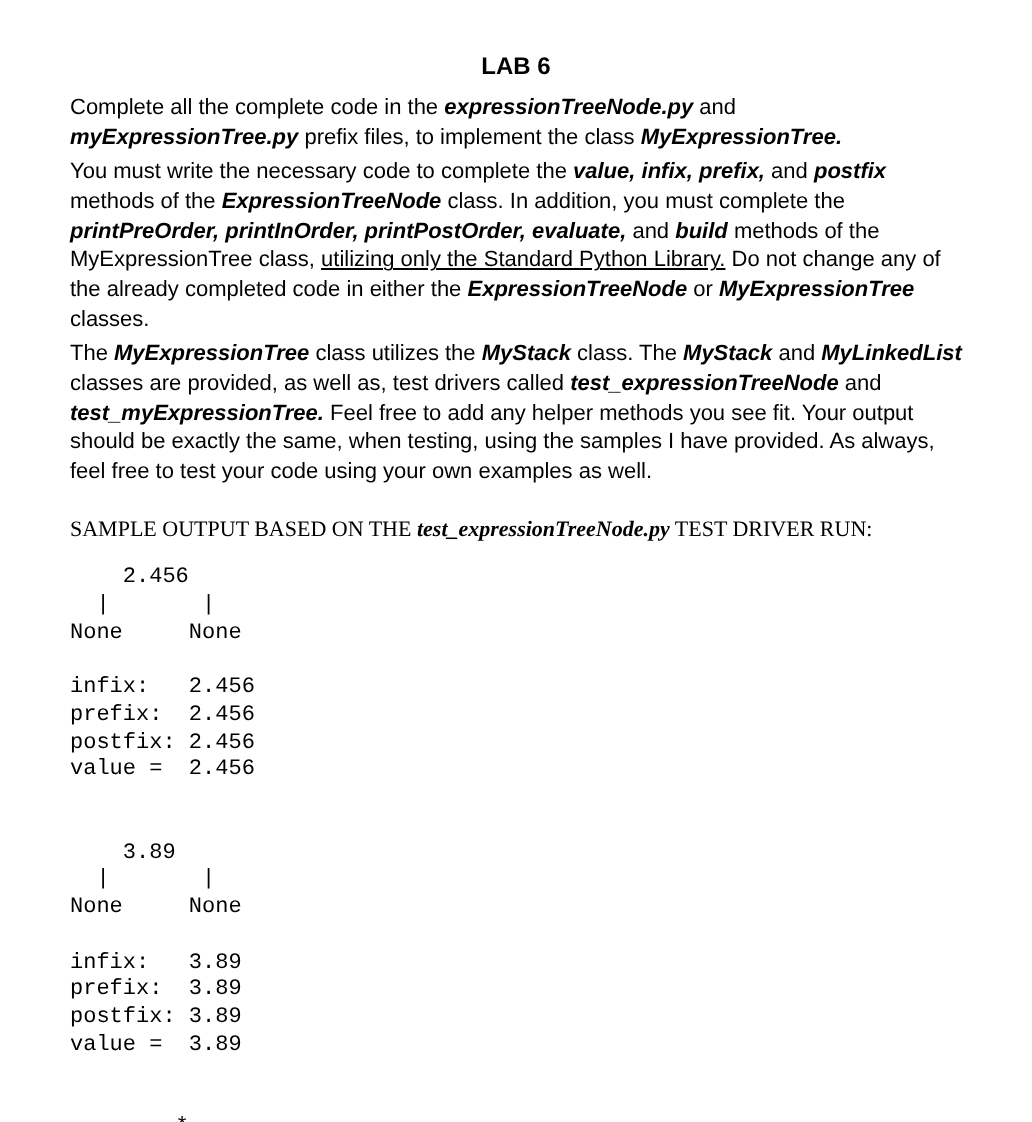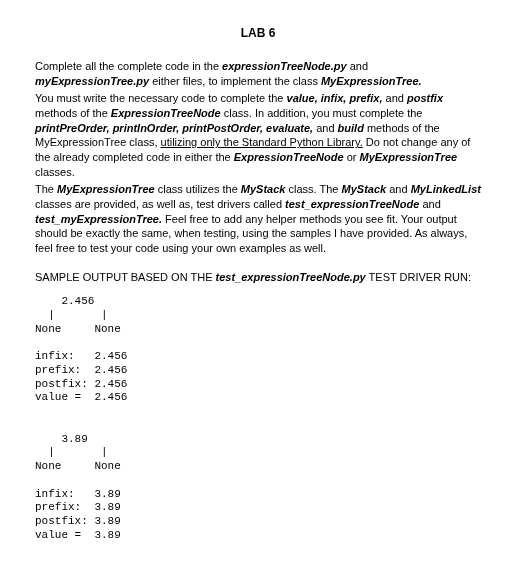--- a/index.html
+++ b/index.html
@@ -10,46 +10,47 @@
     color: #000;
     background: #fff;
     width: 516px;
     box-sizing: border-box;
     line-height: 1.35;
   }
   .title {
     text-align: center;
     font-weight: bold;
     font-size: 12px;
-    margin-bottom: 18px;
+    margin-bottom: 6px;
   }
   .body-text p {
     margin: 0 0 2px 0;
   }
   .emph { font-style: italic; font-weight: bold; }
   .under { text-decoration: underline; }
   .sample-header {
     margin-top: 14px;
     margin-bottom: 10px;
+    font-family: Liberation Serif, serif;
   }
   .mono {
     font-family: "Courier New", Courier, monospace;
     font-size: 11px;
     white-space: pre;
     line-height: 1.25;
   }
 </style>
 </head>
 <body>
 
 <div class="title">LAB 6</div>
 
 <div class="body-text">
   <p>
-    <span>Complete all the complete code in the </span><span class="emph">expressionTreeNode.py</span><span> and </span><span class="emph">myExpressionTree.py</span><span> either files, to implement the class </span><span class="emph">MyExpressionTree.</span>
+    <span>Complete all the complete code in the </span><span class="emph">expressionTreeNode.py</span><span> and </span><span class="emph">myExpressionTree.py</span><span> prefix files, to implement the class </span><span class="emph">MyExpressionTree.</span>
   </p>
   <p>
     <span>You must write the necessary code to complete the </span><span class="emph">value, infix, prefix,</span><span> and </span><span class="emph">postfix</span><span> methods of the </span><span class="emph">ExpressionTreeNode</span><span> class. In addition, you must complete the </span><span class="emph">printPreOrder, printInOrder, printPostOrder, evaluate,</span><span> and </span><span class="emph">build</span><span> methods of the MyExpressionTree class, </span><span class="under">utilizing only the Standard Python Library.</span><span> Do not change any of the already completed code in either the </span><span class="emph">ExpressionTreeNode</span><span> or </span><span class="emph">MyExpressionTree</span><span> classes.</span>
   </p>
   <p>
     <span>The </span><span class="emph">MyExpressionTree</span><span> class utilizes the </span><span class="emph">MyStack</span><span> class. The </span><span class="emph">MyStack</span><span> and </span><span class="emph">MyLinkedList</span><span> classes are provided, as well as, test drivers called </span><span class="emph">test_expressionTreeNode</span><span> and </span><span class="emph">test_myExpressionTree.</span><span> Feel free to add any helper methods you see fit. Your output should be exactly the same, when testing, using the samples I have provided. As always, feel free to test your code using your own examples as well.</span>
   </p>
 </div>
 
 <div class="sample-header">

